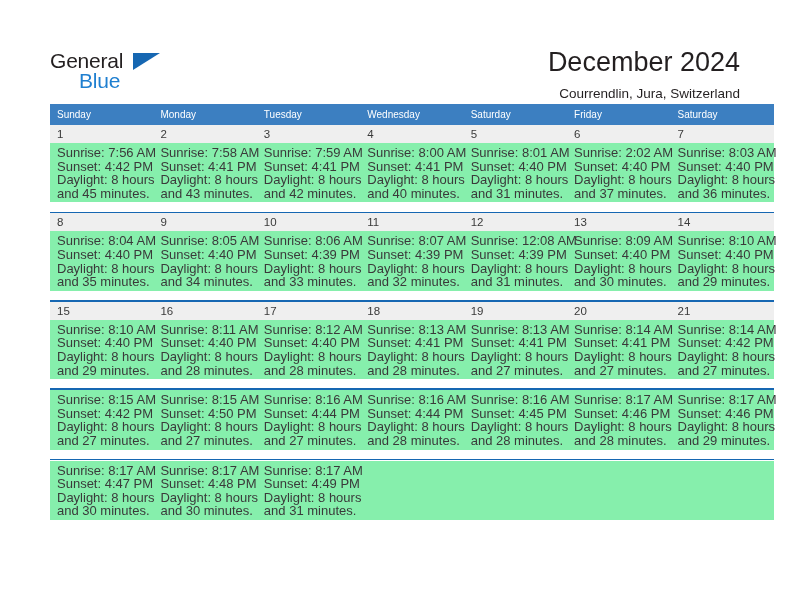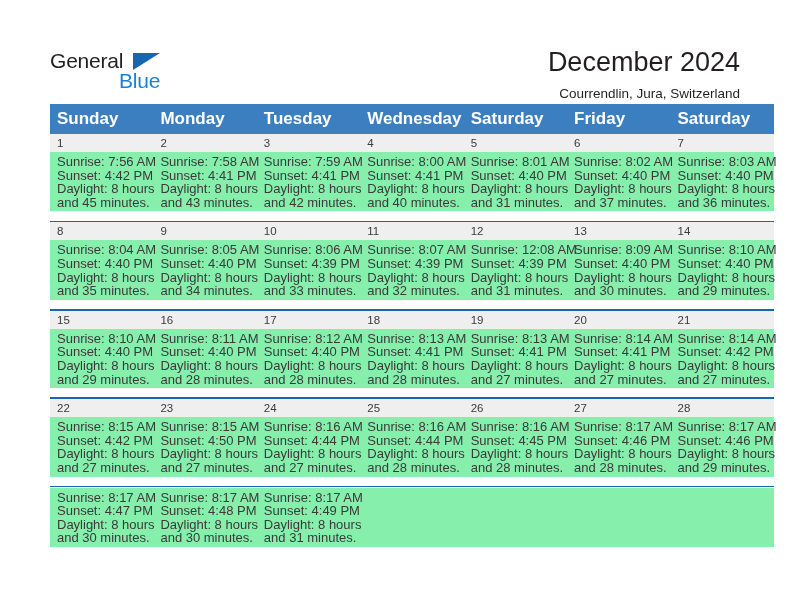--- a/index.html
+++ b/index.html
@@ -48,21 +48,20 @@
     border-left: 27px solid #1667b2;
     border-bottom: 17px solid transparent;
   }
   .logo-blue {
     position: absolute;
     left: 29px;
     top: 24px;
     font-size: 21px;
     color: #1f7fd0;
     letter-spacing: -0.2px;
-    margin-left: 40px;
   }
   .title-block {
     text-align: right;
     padding-top: 0px;
   }
   .cal-title {
     font-size: 27px;
     color: #231f20;
     font-weight: normal;
     line-height: 32px;
@@ -77,22 +76,22 @@
   
   .calendar {
     margin: 14px 34px 0 34px;
     width: 724px;
     border-collapse: collapse;
     table-layout: fixed;
   }
   .calendar thead th {
     background: #3c7fc1;
     color: #ffffff;
-    font-size: 17px;
-    font-weight: bold;
+    font-size: 10px;
+    font-weight: normal;
     text-align: left;
     padding: 5px 0 5px 7px;
     height: 21px;
     border: none;
   }
   .wk-sep td {
     padding: 0;
     height: 2px;
     border: none;
   }
@@ -188,21 +187,21 @@
           <span class="ln">Daylight: 8 hours</span>
           <span class="ln">and 40 minutes.</span>
         </td>
         <td>
           <span class="ln">Sunrise: 8:01 AM</span>
           <span class="ln">Sunset: 4:40 PM</span>
           <span class="ln">Daylight: 8 hours</span>
           <span class="ln">and 31 minutes.</span>
         </td>
         <td>
-          <span class="ln">Sunrise: 8:02 AM</span>
+          <span class="ln">Sunrise: 2:02 AM</span>
           <span class="ln">Sunset: 4:40 PM</span>
           <span class="ln">Daylight: 8 hours</span>
           <span class="ln">and 37 minutes.</span>
         </td>
         <td>
           <span class="ln">Sunrise: 8:03 AM</span>
           <span class="ln">Sunset: 4:40 PM</span>
           <span class="ln">Daylight: 8 hours</span>
           <span class="ln">and 36 minutes.</span>
         </td>
@@ -333,29 +332,20 @@
       </tr>
       <tr class="spacer">
           <td colspan="7"></td>
         </tr>
       <tr class="wk-sep">
           <td colspan="7">
             <div class="line"></div>
           </td>
         </tr>
 
-      <tr class="daynum-row">
-        <td>22</td>
-        <td>23</td>
-        <td>24</td>
-        <td>25</td>
-        <td>26</td>
-        <td>27</td>
-        <td>28</td>
-      </tr>
       <tr class="info-row">
         <td>
           <span class="ln">Sunrise: 8:15 AM</span>
           <span class="ln">Sunset: 4:42 PM</span>
           <span class="ln">Daylight: 8 hours</span>
           <span class="ln">and 27 minutes.</span>
         </td>
         <td>
           <span class="ln">Sunrise: 8:15 AM</span>
           <span class="ln">Sunset: 4:50 PM</span>

